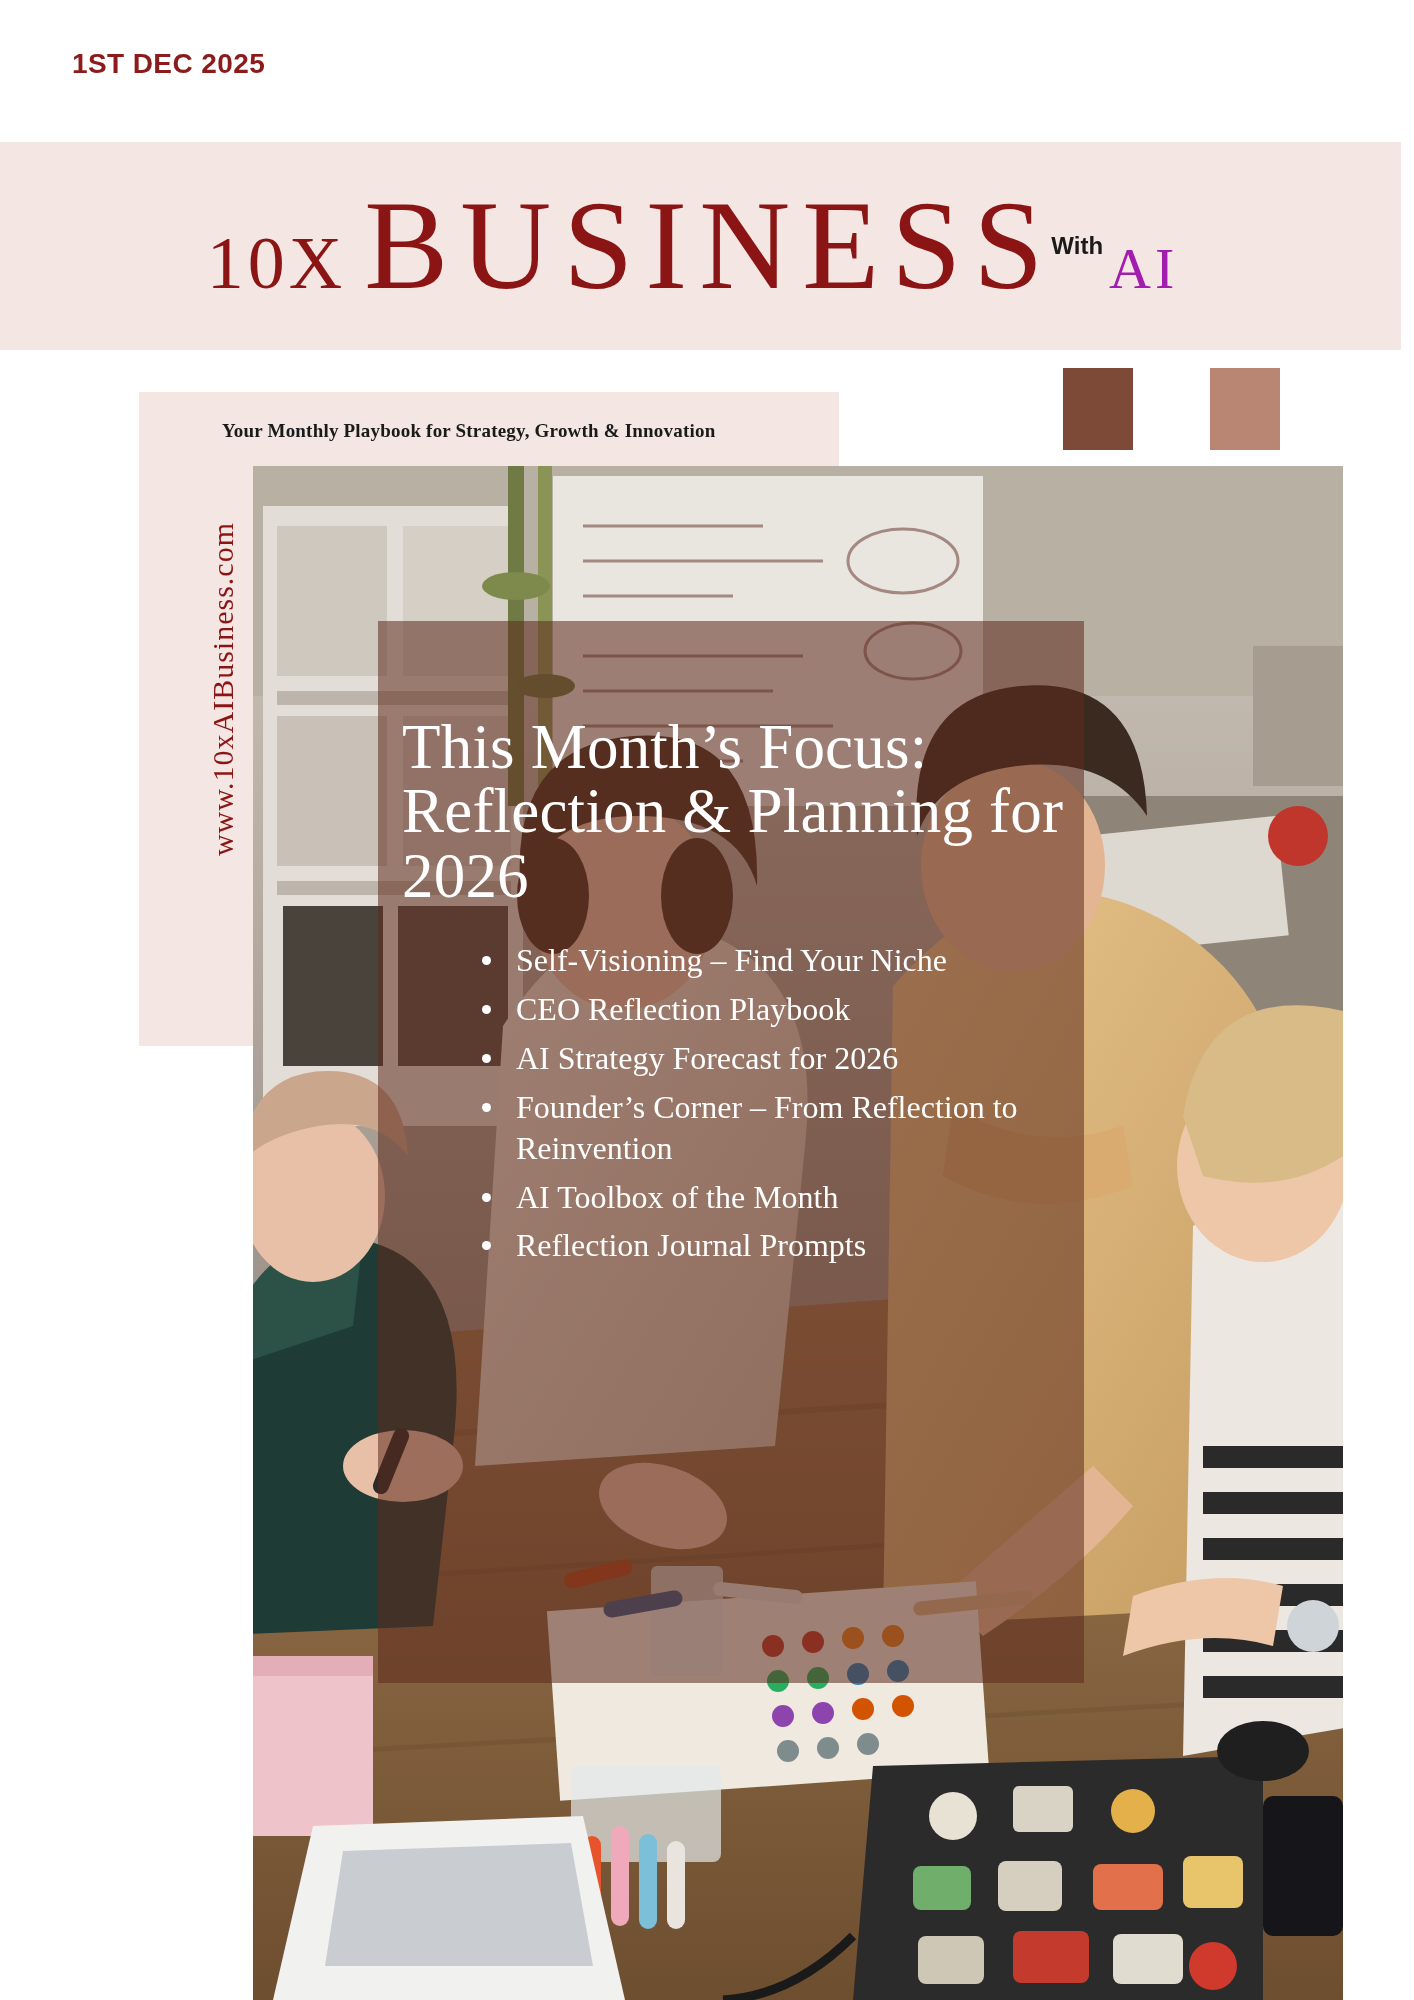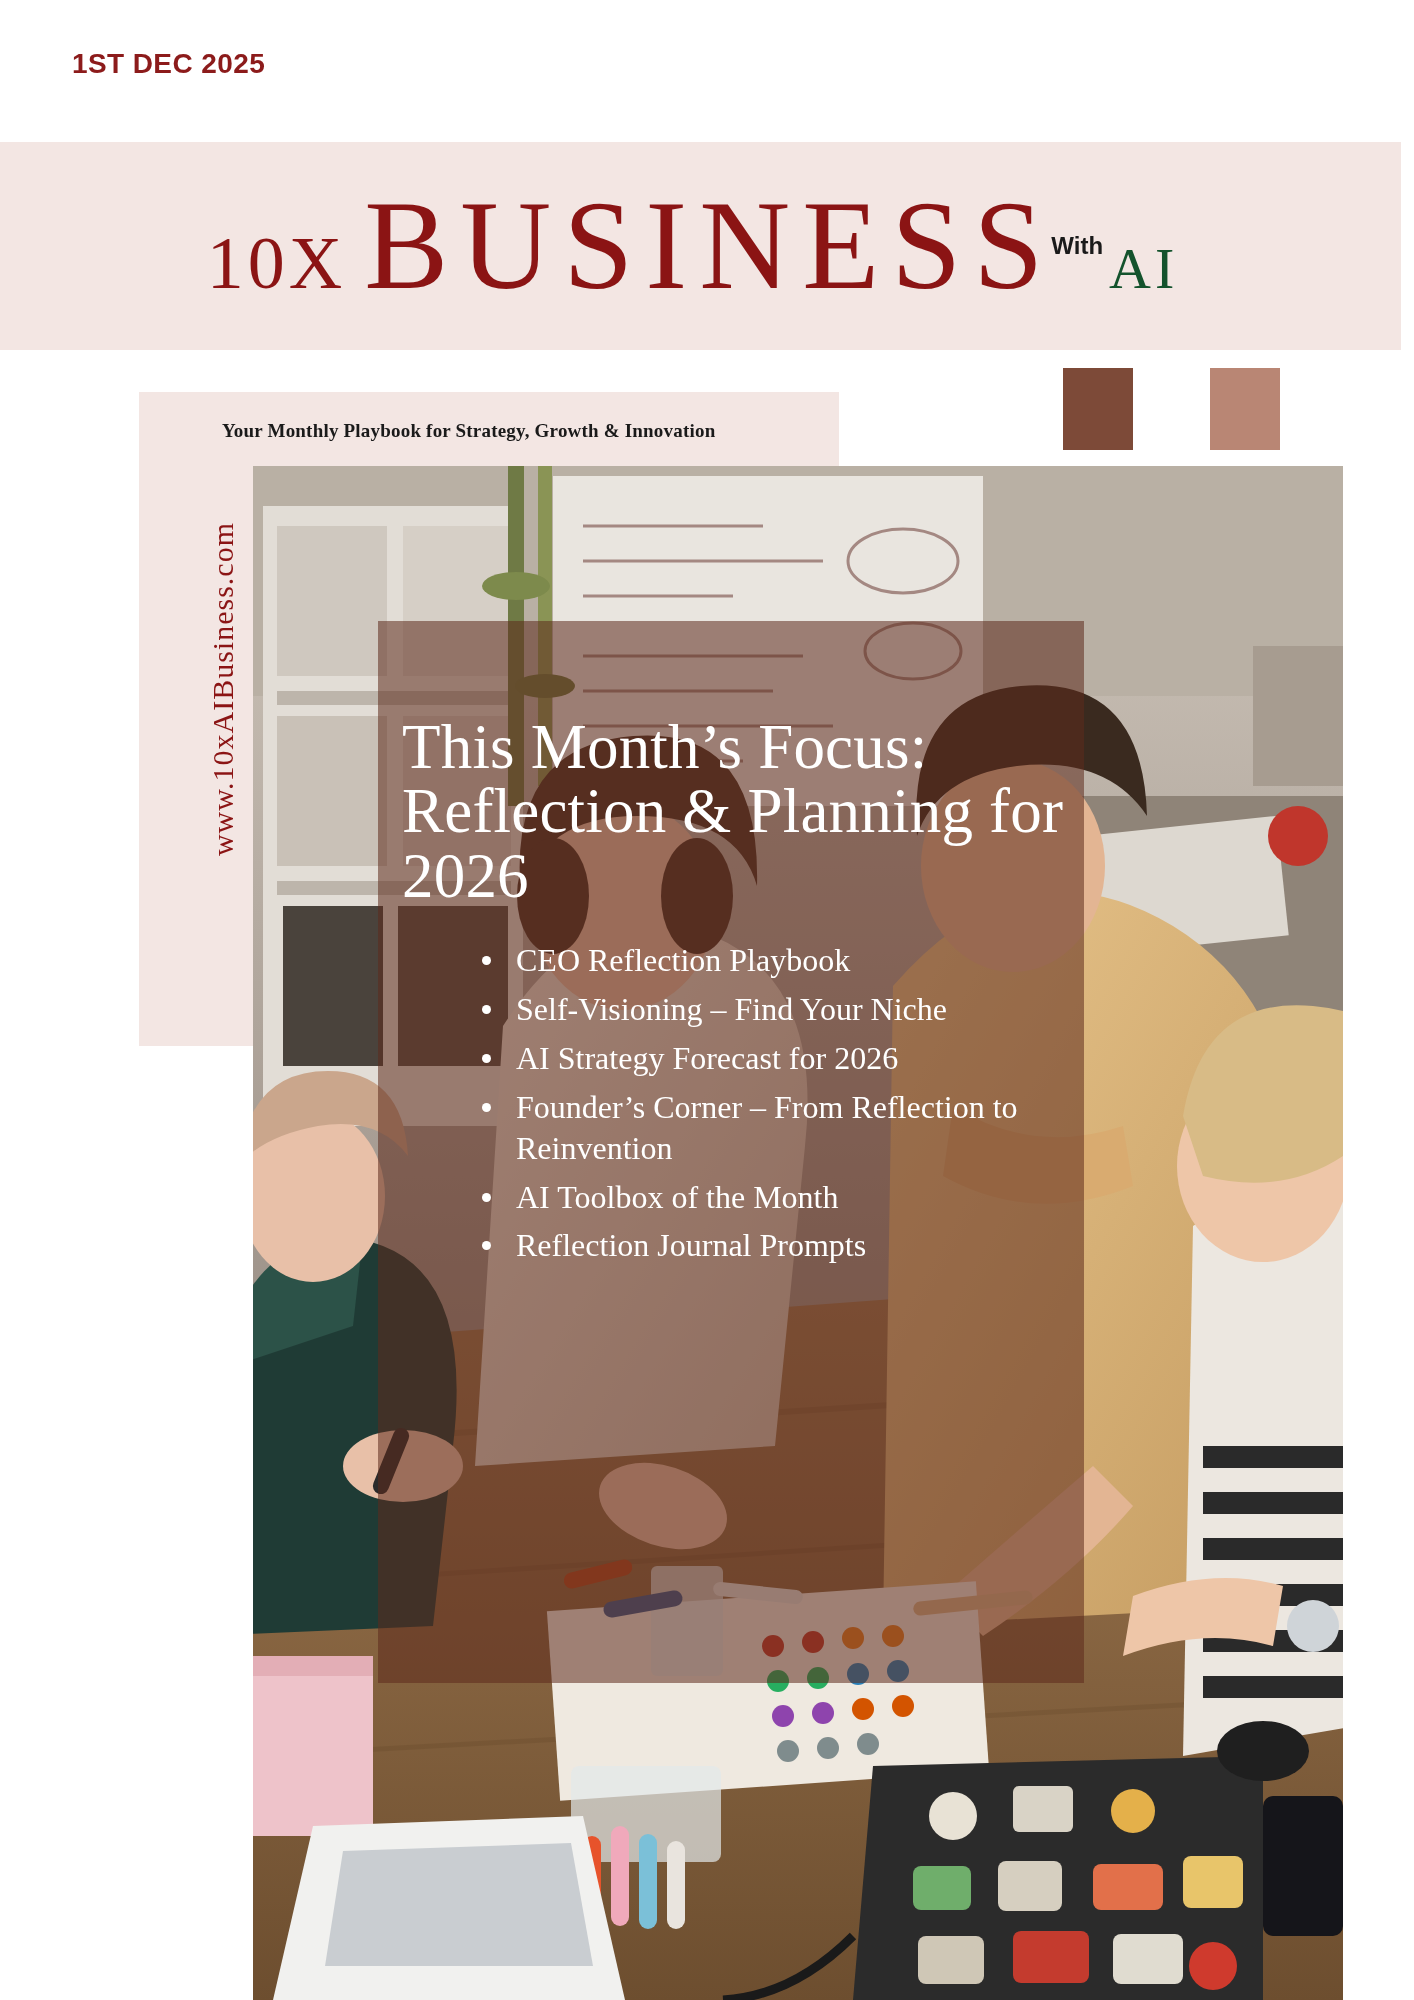--- a/index.html
+++ b/index.html
@@ -67,21 +67,21 @@
     font-weight: 700;
     color: #1a1a1a;
     margin-left: -4px;
     position: relative;
     top: -34px;
   }
   .mh-ai {
     font-family: "Liberation Serif", serif;
     font-size: 58px;
     letter-spacing: 4px;
-    color: #14532d;
+    color: #a21caf;
     margin-left: 6px;
   }
 
   
   .pale-panel {
     position: absolute;
     left: 139px;
     top: 392px;
     width: 700px;
     height: 654px;
@@ -398,20 +398,20 @@
 
     <path d="M600 1470 q-60 60 -130 64" stroke="#1a1a1a" stroke-width="9" fill="none"></path>
   </svg>
 </div>
 
 <div class="overlay"></div>
 
 <div class="overlay-content">
   <h1 class="focus-title">This Month’s Focus: Reflection &amp; Planning for 2026</h1>
   <ul class="focus-list">
+    <li>Self-Visioning – Find Your Niche</li>
     <li>CEO Reflection Playbook</li>
-    <li>Self-Visioning – Find Your Niche</li>
     <li>AI Strategy Forecast for 2026</li>
     <li>Founder’s Corner – From Reflection to Reinvention</li>
     <li>AI Toolbox of the Month</li>
     <li>Reflection Journal Prompts</li>
   </ul>
 </div>
 
 </body></html>

